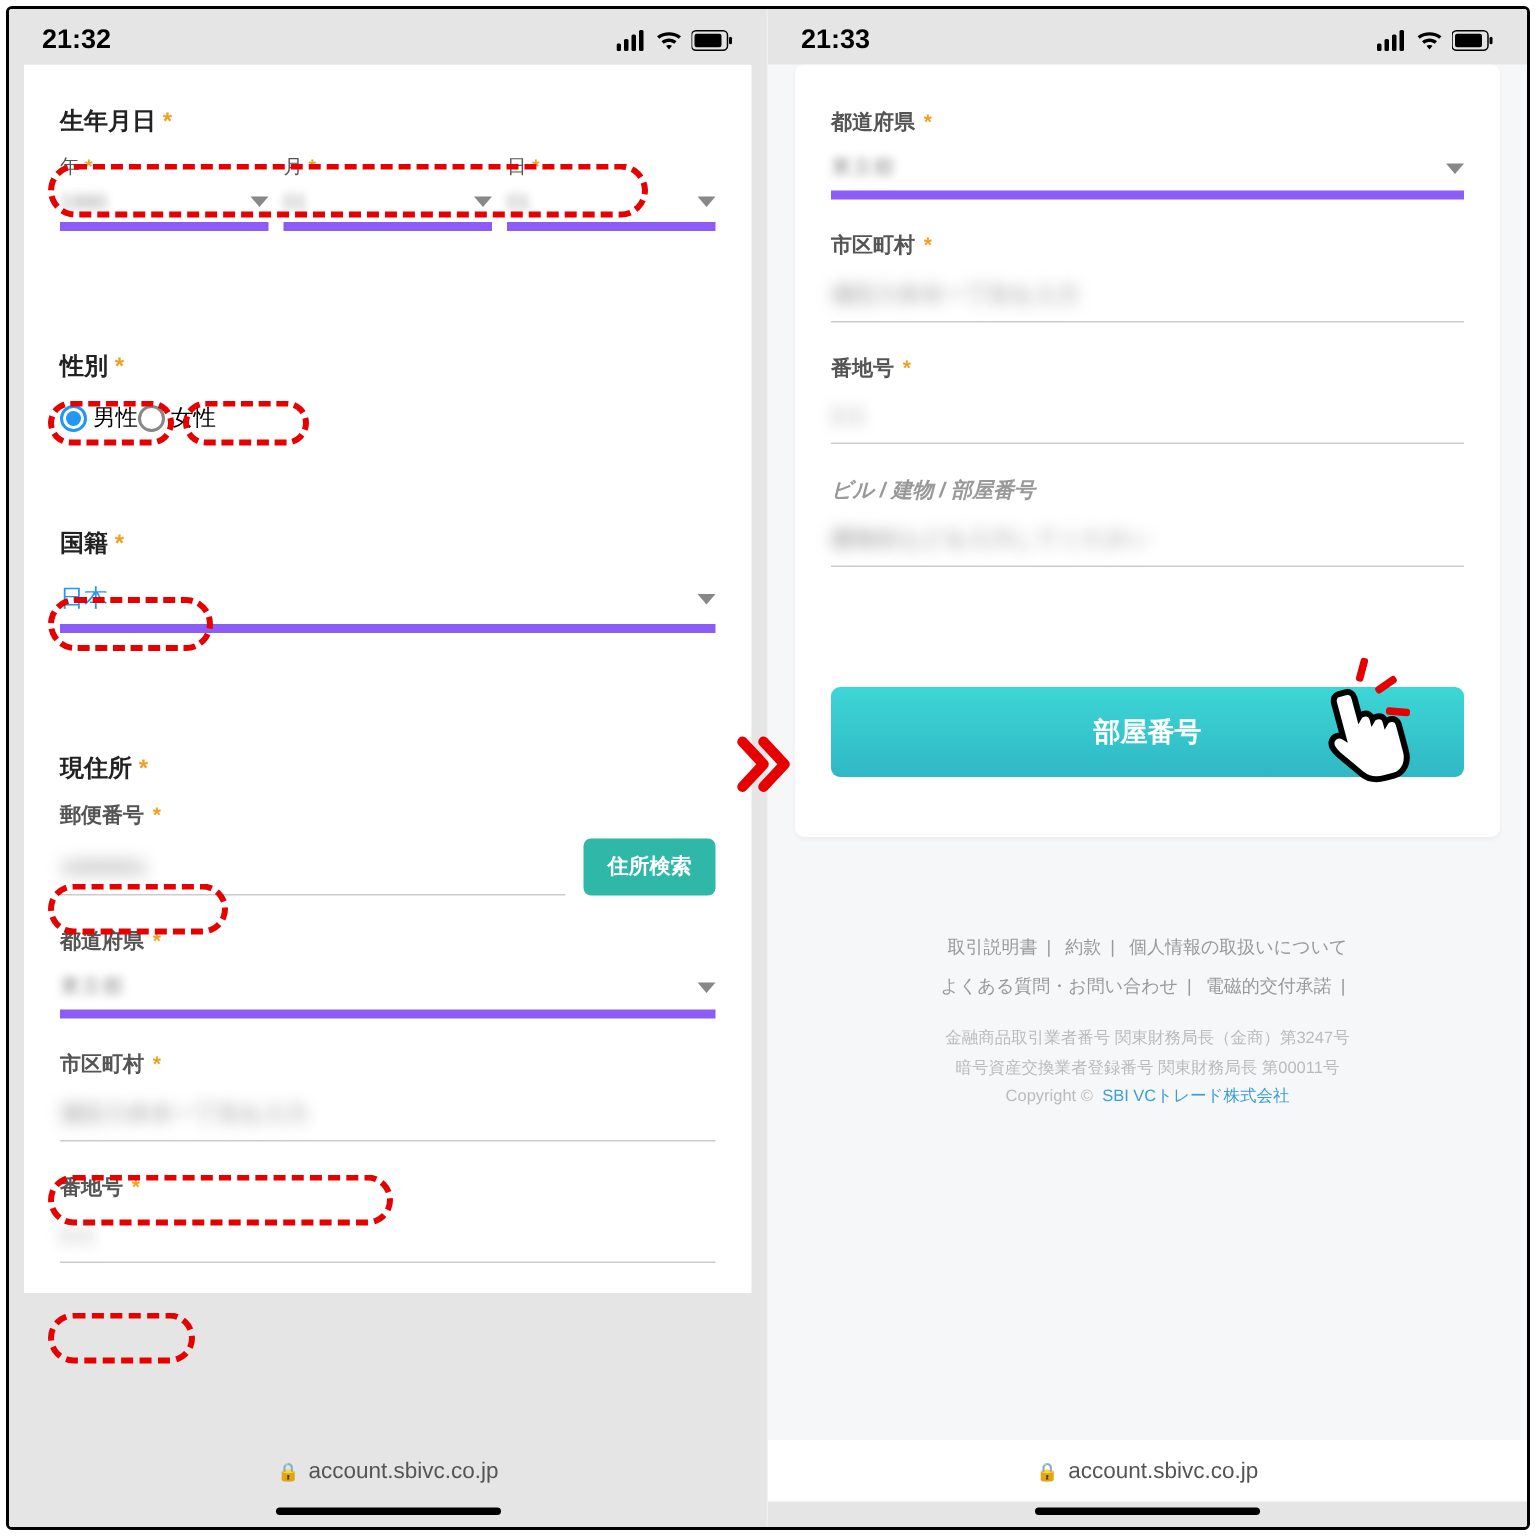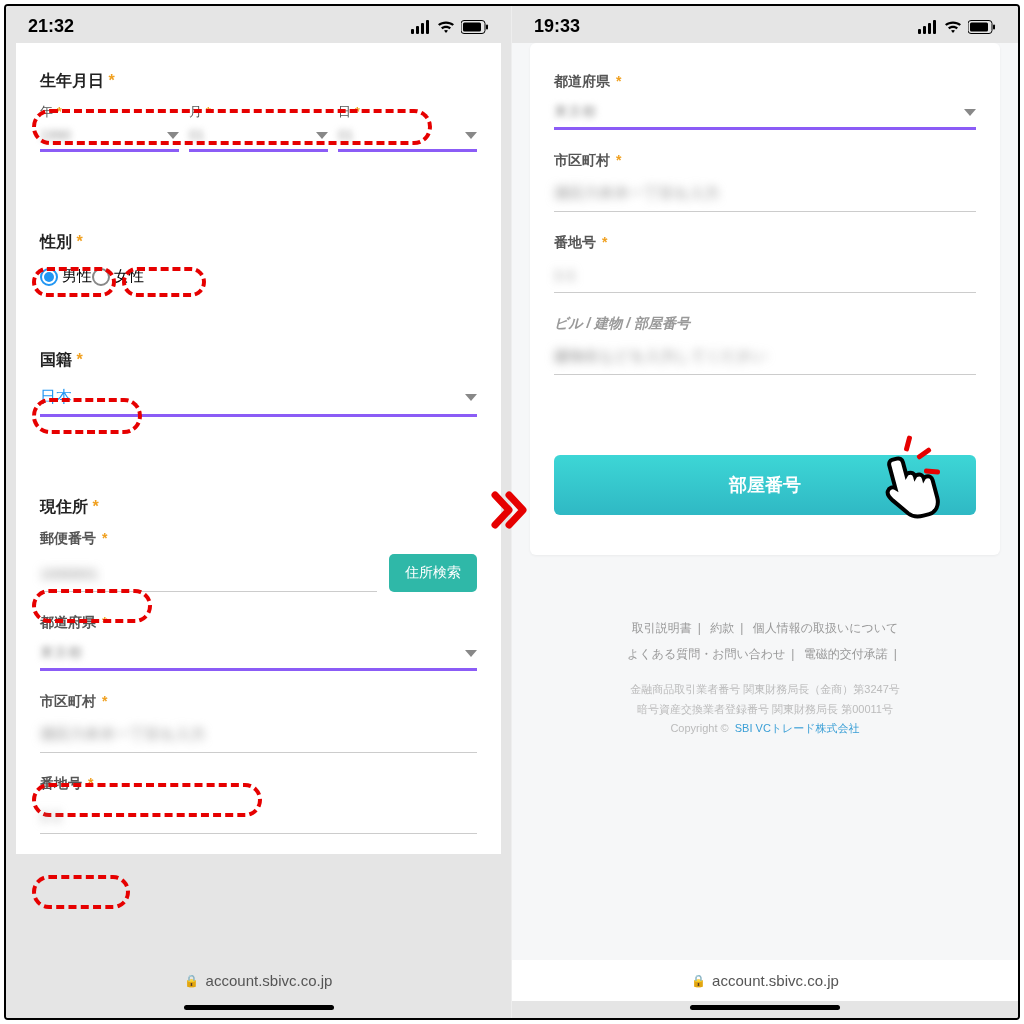--- a/index.html
+++ b/index.html
@@ -20,34 +20,34 @@
 .section-label { font-weight: 700; font-size: 16px; margin-top: 22px; margin-bottom: 10px; color: #222; }
 .section-label.first { margin-top: 8px; }
 .req { color: #f0a020; font-weight: 700; }
 .sub-label { font-size: 14px; color: #555; font-weight: 600; margin-top: 22px; margin-bottom: 6px; }
 .sub-label .req { margin-left: 2px; }
 .optional-label { font-size: 14px; color: #999; font-weight: 600; margin-top: 22px; margin-bottom: 6px; font-style: italic; }
 
 .date-row { display: flex; gap: 10px; }
 .date-col { flex: 1; }
 .date-col .lbl { font-size: 13px; color: #555; }
-.select-field { border-bottom: 3px solid #8b5cf6; padding: 6px 0; display: flex; justify-content: space-between; align-items: center; }
+.select-field { border-bottom: 6px solid #8b5cf6; padding: 6px 0; display: flex; justify-content: space-between; align-items: center; }
 .select-val { color: #999; filter: blur(3px); font-size: 14px; }
 .select-val.blue { color: #2196f3; filter: none; font-size: 16px; }
 .caret { width: 0; height: 0; border-left: 6px solid transparent; border-right: 6px solid transparent; border-top: 7px solid #888; }
 
 .radio-row { display: flex; padding: 4px 0; }
 .radio-opt { display: flex; align-items: center; gap: 4px; font-size: 15px; }
 .radio { width: 18px; height: 18px; border: 2px solid #888; border-radius: 50%; display: inline-flex; align-items: center; justify-content: center; }
 .radio.checked { border-color: #2196f3; }
 .radio.checked::after { content: ""; width: 10px; height: 10px; background: #2196f3; border-radius: 50%; }
 
 .postal-row { display: flex; align-items: flex-end; gap: 12px; }
 .postal-input { flex: 1; }
-.search-btn { background: #2fb8a8; color: #fff; border: none; border-radius: 5px; padding: 10px 16px; font-size: 14px; font-weight: 400; }
+.search-btn { background: #2fb8a8; color: #fff; border: none; border-radius: 5px; padding: 10px 16px; font-size: 14px; font-weight: 700; }
 
 .text-field { border-bottom: 1px solid #ccc; padding: 8px 0; }
 .blurred { filter: blur(5px); color: #888; font-size: 15px; display: inline-block; }
 
 .dashed-ring { position: absolute; border: 4px dashed #e60000; border-radius: 999px; pointer-events: none; }
 
 .next-btn { background: linear-gradient(180deg, #3dd6d6, #2fb8c4); color: #fff; font-size: 18px; font-weight: 700; padding: 18px; text-align: center; border-radius: 6px; margin-top: 80px; position: relative; }
 
 .click-hand { position: absolute; right: 34px; top: -6px; pointer-events: none; }
 .burst-line { position: absolute; background: #e60000; border-radius: 2px; }
@@ -167,21 +167,21 @@
 
     <div class="url-bar">
       <span class="lock">🔒</span>
       <span>account.sbivc.co.jp</span>
     </div>
     <div class="home-indicator"></div>
   </div>
 
   <div class="phone phone-right">
     <div class="status-bar">
-      <span>19:33</span>
+      <span>21:33</span>
       <div class="status-icons">
         <svg width="20" height="14" viewBox="0 0 20 14">
             <rect x="0" y="9" width="3" height="5" rx="1"></rect>
             <rect x="5" y="6" width="3" height="8" rx="1"></rect>
             <rect x="10" y="3" width="3" height="11" rx="1"></rect>
             <rect x="15" y="0" width="3" height="14" rx="1"></rect>
           </svg>
         <svg width="18" height="14" viewBox="0 0 18 14">
             <path d="M9 13L11 10.5C10 9.8 8 9.8 7 10.5L9 13Z M4 7.5C7 5 11 5 14 7.5L12.5 9.2C10.5 7.5 7.5 7.5 5.5 9.2L4 7.5Z M1 4.2C5.5 0.5 12.5 0.5 17 4.2L15.5 5.8C12 3 6 3 2.5 5.8L1 4.2Z"></path>
           </svg>

